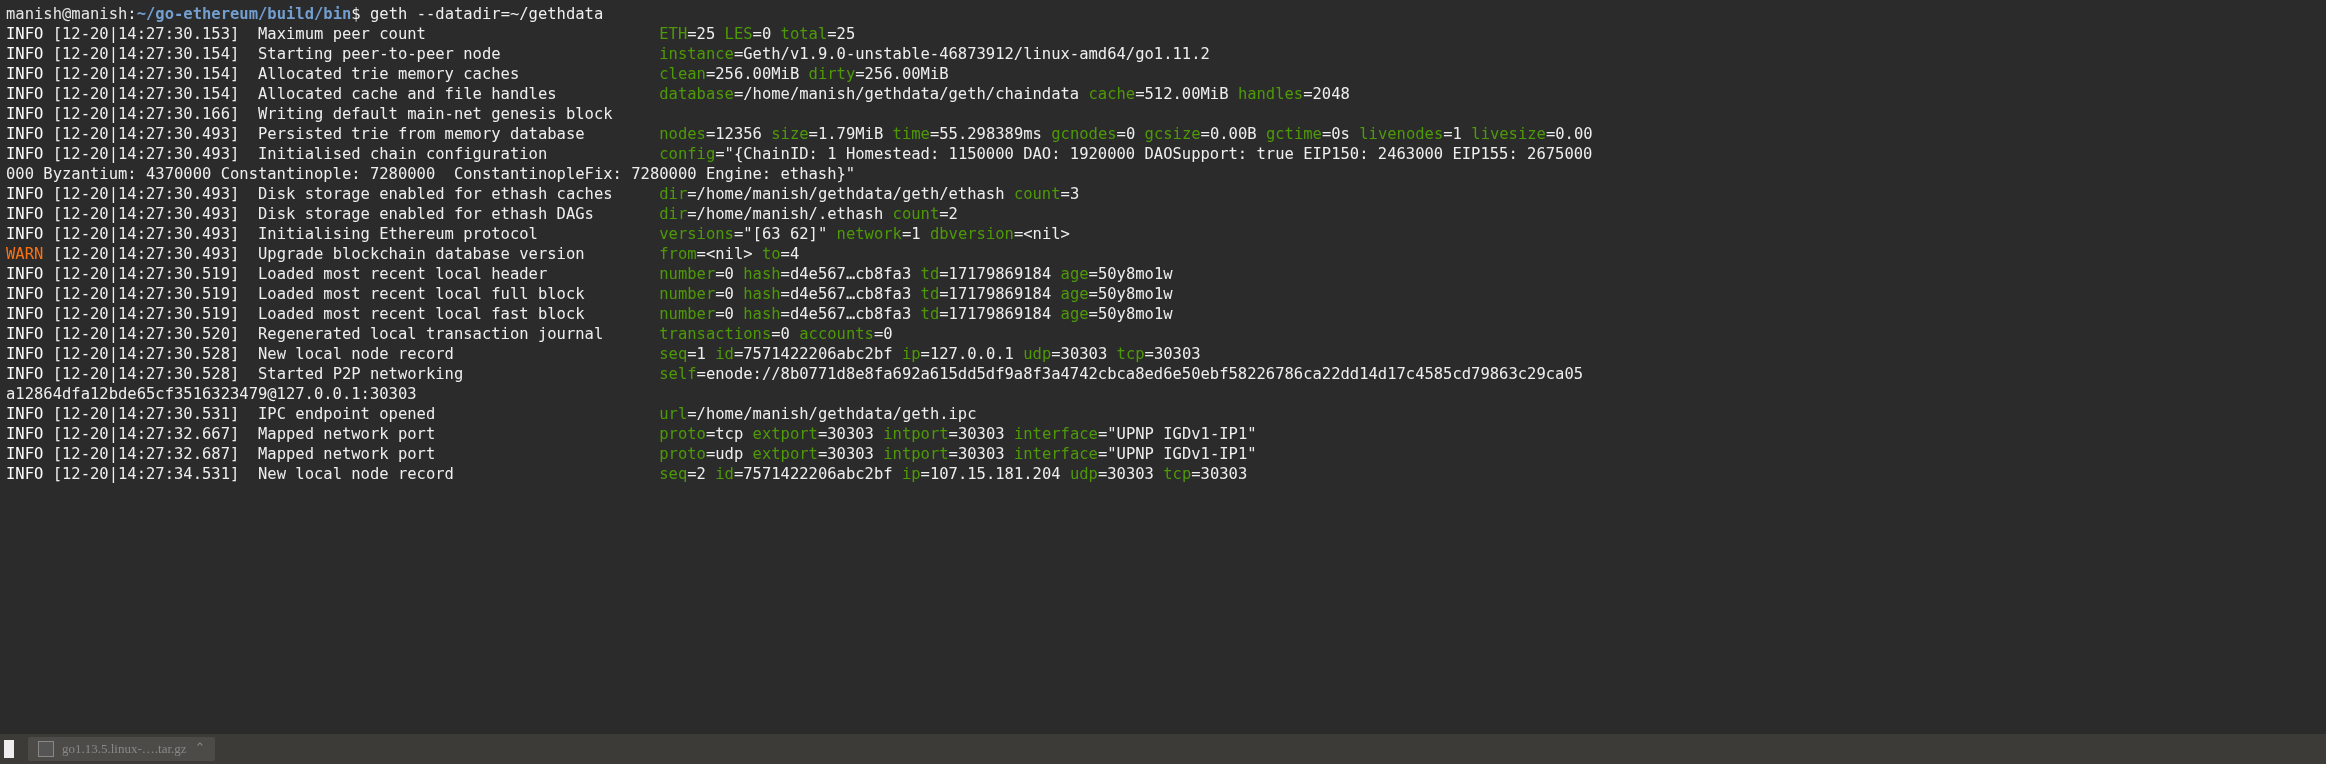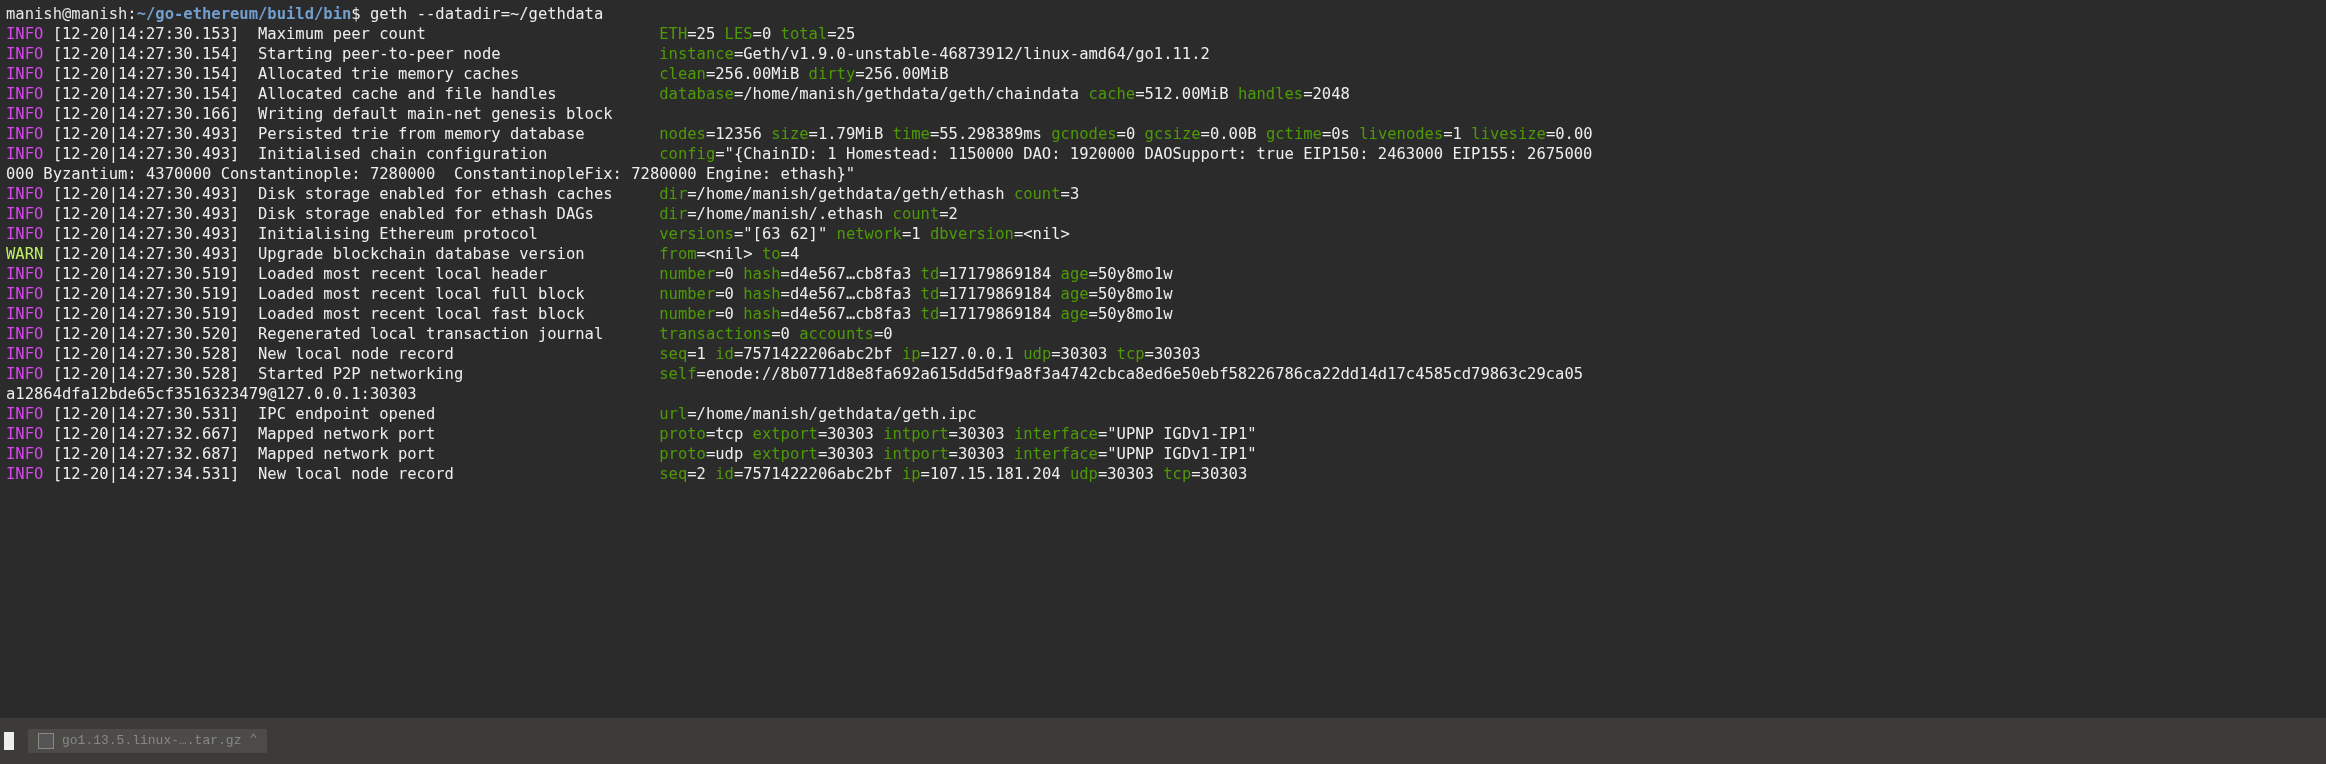--- a/index.html
+++ b/index.html
@@ -15,34 +15,34 @@
   .term{
     padding:4px 6px 0 6px;
     white-space:pre;
     width:2326px;
     position:relative;
   }
   .line{white-space:pre;}
   .c-user   {color:#e5e5e5;}    
   .c-path   {color:#729fcf;font-weight:bold;}
   .c-white  {color:#eeeeee;}
-  .c-info   {color:#d946ef;}    
-  .c-warn   {color:#bef264;}    
+  .c-info   {color:#ffffff;}    
+  .c-warn   {color:#f97316;}    
   .c-key    {color:#4e9a06;}
 
   
   .taskbar{
     position:fixed;
     left:0;bottom:0;right:0;
-    height:46px;
+    height:30px;
     background:#3c3b37;
     display:flex;
     align-items:center;
     padding:0 4px;
-    font-family:Liberation Mono, monospace;
+    font-family:Liberation Serif, serif;
     font-size:13px;
     color:#888;
   }
   .tb-cursor{
     width:10px;height:18px;
     background:#eeeeee;
     margin-right:14px;
   }
   .tb-item{
     display:flex;align-items:center;

